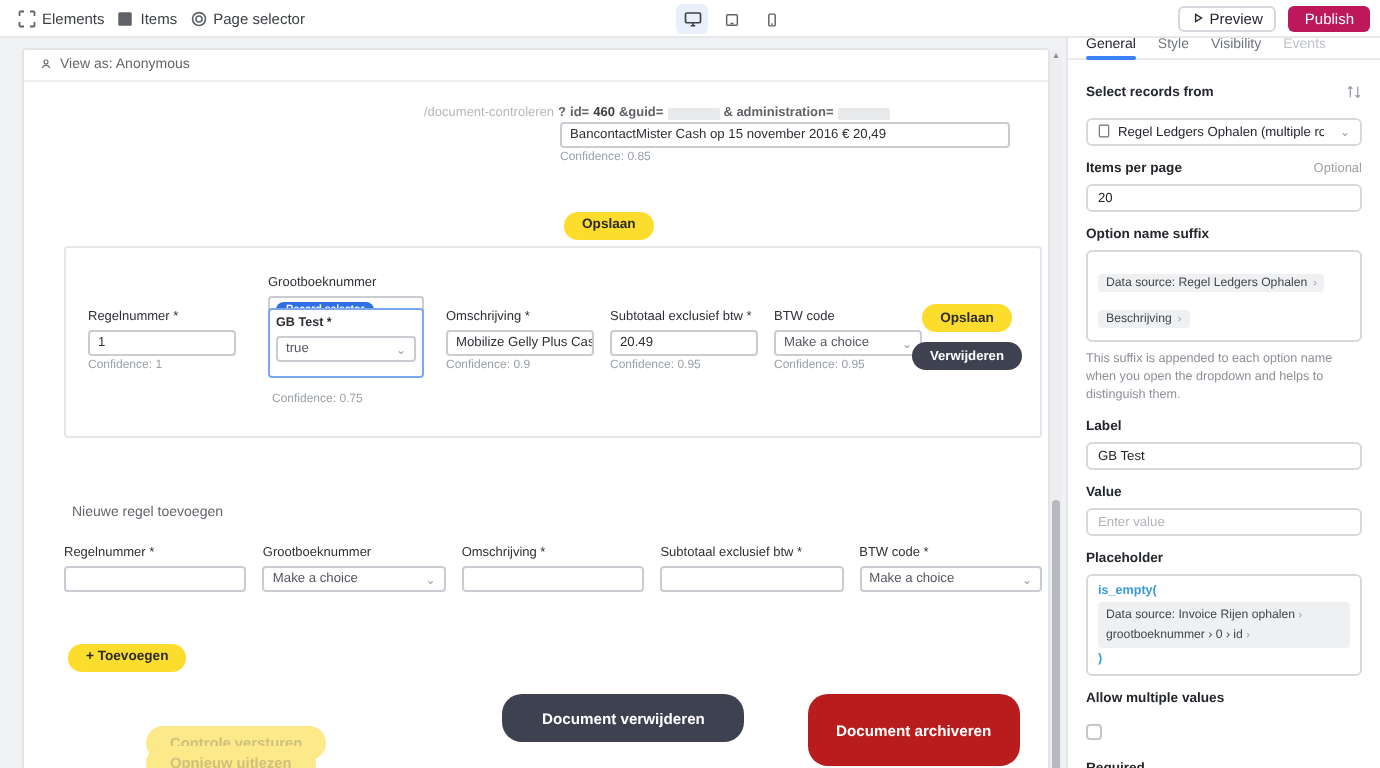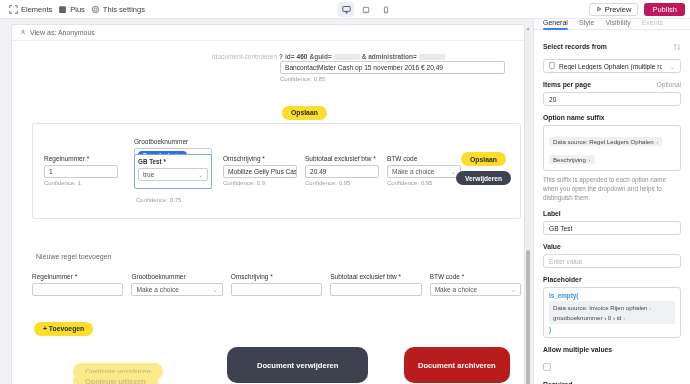--- a/index.html
+++ b/index.html
@@ -118,21 +118,21 @@
     padding: 0 12px; font-size: 7.4px; font-weight: bold;
     white-space: nowrap;
   }
   .btn-dark {
     background: #3e4250; color: #fff;
     border-radius: 9px; height: 14px;
     display: inline-flex; align-items: center; justify-content: center;
     padding: 0 9px; font-size: 6.6px; font-weight: bold;
     white-space: nowrap;
   }
-  .btn-dark-lg { height: 36px; padding: 0 30px; font-size: 7.6px; border-radius: 10px; }
+  .btn-dark-lg { height: 24px; padding: 0 20px; font-size: 7.6px; border-radius: 10px; margin-left: 24px; }
   .btn-gray-lg {
     background: #b91c1c; color: #fff;
     border-radius: 10px; height: 36px;
     display: inline-flex; align-items: center; justify-content: center;
     padding: 0 14px; font-size: 7.6px; font-weight: bold;
     white-space: nowrap;
   }
 
   .opslaan-top { position: absolute; left: 270px; top: 76px; }
 
@@ -296,31 +296,31 @@
         </span>
         <span>Elements</span>
       </div>
 
       <div class="tb-item">
         <span class="tb-ico">
           <svg width="9" height="9" viewBox="0 0 12 12">
               <rect x="1.5" y="1.5" width="9" height="9" rx="1" fill="#5f6368"></rect>
             </svg>
         </span>
-        <span>Plus</span>
+        <span>Items</span>
       </div>
 
       <div class="tb-item">
         <span class="tb-ico">
           <svg width="9" height="9" viewBox="0 0 12 12" fill="none" stroke="#5f6368" stroke-width="1.1">
             <circle cx="6" cy="6" r="2"></circle>
               <circle cx="6" cy="6" r="4.3"></circle>
           </svg>
         </span>
-        <span>This settings</span>
+        <span>Page selector</span>
       </div>
     </div>
 
     <div class="devices">
       <div class="dev active">
         <svg width="9" height="9" viewBox="0 0 12 12" fill="none" stroke="#3c4043" stroke-width="1.1">
           <rect x="1" y="2" width="10" height="6.5" rx="0.8"></rect>
             <path d="M4.5 10.5h3M6 8.5v2"></path>
         </svg>
       </div>

